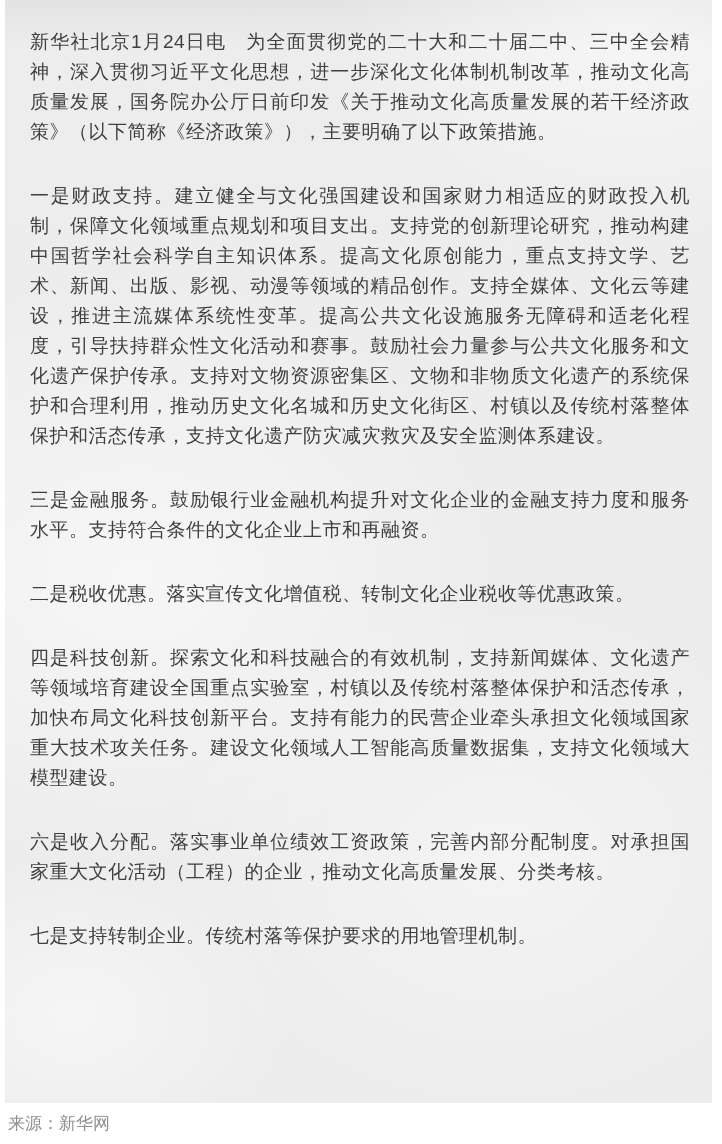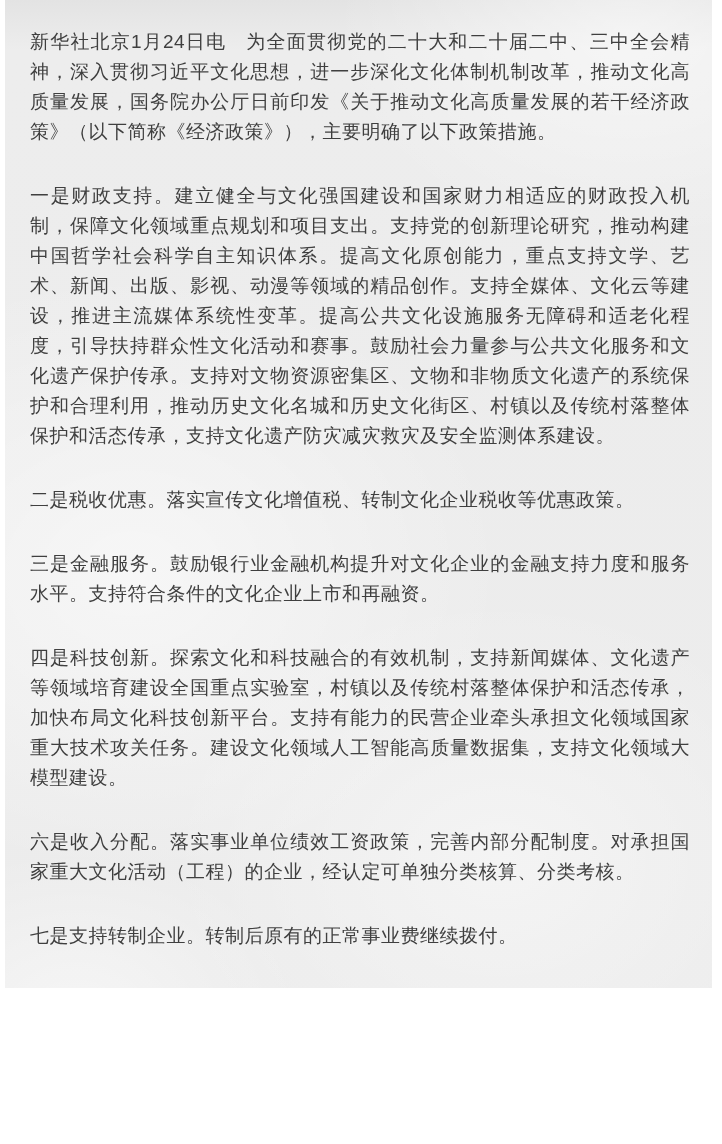--- a/index.html
+++ b/index.html
@@ -4,21 +4,21 @@
 <style>
   * { margin: 0; padding: 0; box-sizing: border-box; }
   html, body {
     width: 722px;
     background: #ffffff;
     font-family: "Liberation Sans", "DejaVu Sans", sans-serif;
   }
   .page {
     position: relative;
     width: 722px;
-    height: 988px;
+    height: 1144px;
     background: #ffffff;
     overflow: hidden;
   }
   .article-panel {
     position: absolute;
     left: 5px;
     top: 0;
     width: 707px;
     height: 1103px;
     overflow: hidden;
@@ -50,23 +50,23 @@
   }
 </style>
 </head>
 <body>
 
 <div class="page">
 
   <div class="article-panel">
     <p>新华社北京1月24日电　为全面贯彻党的二十大和二十届二中、三中全会精神，深入贯彻习近平文化思想，进一步深化文化体制机制改革，推动文化高质量发展，国务院办公厅日前印发《关于推动文化高质量发展的若干经济政策》（以下简称《经济政策》），主要明确了以下政策措施。</p>
     <p>一是财政支持。建立健全与文化强国建设和国家财力相适应的财政投入机制，保障文化领域重点规划和项目支出。支持党的创新理论研究，推动构建中国哲学社会科学自主知识体系。提高文化原创能力，重点支持文学、艺术、新闻、出版、影视、动漫等领域的精品创作。支持全媒体、文化云等建设，推进主流媒体系统性变革。提高公共文化设施服务无障碍和适老化程度，引导扶持群众性文化活动和赛事。鼓励社会力量参与公共文化服务和文化遗产保护传承。支持对文物资源密集区、文物和非物质文化遗产的系统保护和合理利用，推动历史文化名城和历史文化街区、村镇以及传统村落整体保护和活态传承，支持文化遗产防灾减灾救灾及安全监测体系建设。</p>
+    <p>三是金融服务。鼓励银行业金融机构提升对文化企业的金融支持力度和服务水平。支持符合条件的文化企业上市和再融资。</p>
     <p>二是税收优惠。落实宣传文化增值税、转制文化企业税收等优惠政策。</p>
-    <p>三是金融服务。鼓励银行业金融机构提升对文化企业的金融支持力度和服务水平。支持符合条件的文化企业上市和再融资。</p>
     <p>四是科技创新。探索文化和科技融合的有效机制，支持新闻媒体、文化遗产等领域培育建设全国重点实验室，村镇以及传统村落整体保护和活态传承，加快布局文化科技创新平台。支持有能力的民营企业牵头承担文化领域国家重大技术攻关任务。建设文化领域人工智能高质量数据集，支持文化领域大模型建设。</p>
-    <p>六是收入分配。落实事业单位绩效工资政策，完善内部分配制度。对承担国家重大文化活动（工程）的企业，经认定可单独分类核算、分类考核。</p>
-    <p>七是支持转制企业。转制后原有的正常事业费继续拨付。</p>
+    <p>六是收入分配。落实事业单位绩效工资政策，完善内部分配制度。对承担国家重大文化活动（工程）的企业，推动文化高质量发展、分类考核。</p>
+    <p>七是支持转制企业。传统村落等保护要求的用地管理机制。</p>
 
   </div>
 
   <div class="source-line">来源：新华网</div>
 
 </div>
 
 </body></html>

